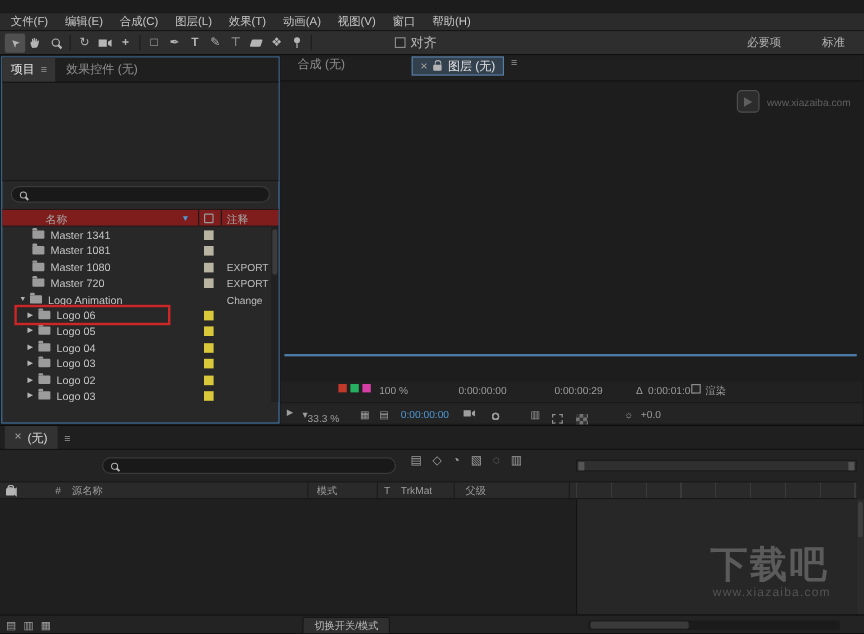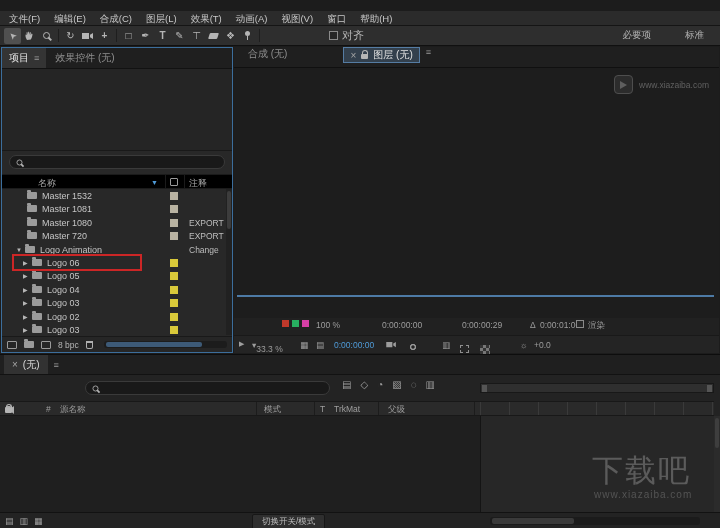--- a/index.html
+++ b/index.html
@@ -45,21 +45,21 @@
   .pp-tab-active{background:#343434;display:flex;align-items:center;gap:5px;padding:0 7px;
                  color:#e6e6e6;font-size:10px}
   .panel-menu{color:#9a9a9a;font-size:9px}
   .pp-tab-inactive{display:flex;align-items:center;padding:0 9px;color:#8f8f8f;font-size:10px}
   .pp-preview{position:absolute;top:21px;left:0;right:0;height:82px;background:#252525;border-bottom:1px solid #191919}
   .pp-search{position:absolute;top:104px;left:0;right:0;height:21px}
   .search-box{margin:3px 7px;height:14px;background:#191919;border:1px solid #3a3a3a;border-radius:8px;
               display:flex;align-items:center;padding:0 6px;gap:5px}
   .search-box input{flex:1;background:transparent;border:none;outline:none;color:#cFcFcF;font-size:9px;min-width:0}
   .mag.small{transform:scale(.85)}
-  .pp-header{position:absolute;top:126px;left:0;right:0;height:15px;background:#000000;
+  .pp-header{position:absolute;top:126px;left:0;right:0;height:15px;background:#7f1d1d;
              border-top:1px solid #1b1b1b;border-bottom:1px solid #1b1b1b;font-size:9px;color:#a8a8a8}
   .pp-header .hname{position:absolute;left:36px;top:2px}
   .pp-header .sort{position:absolute;left:149px;top:4px;font-size:7px}
   .pp-header .vdiv{position:absolute;top:0;bottom:0;width:1px;background:#1b1b1b}
   .tagicon{position:absolute;left:168px;top:3px;width:8px;height:8px;border:1px solid #9a9a9a;border-radius:1px}
   .pp-header .hcomment{position:absolute;left:187px;top:2px}
   .pp-list{position:absolute;top:141px;left:0;right:7px;height:146px;overflow:hidden}
   .prow{position:absolute;left:0;width:100%;height:13px;display:flex;align-items:center;
         font-size:9px;color:#c5c5c5;white-space:nowrap}
   .prow.lvl0{padding-left:25px}
@@ -142,21 +142,21 @@
   .tl-vscroll .thumb{position:absolute;top:2px;left:1px;width:4px;height:30px;background:#3e3e3e;border-radius:2px}
   .tl-bottom{position:absolute;left:0;right:0;bottom:0;height:16px;background:#232323;border-top:1px solid #121212;
              font-size:8.5px;color:#b0b0b0}
   .tl-bottom-icons{position:absolute;left:5px;top:3px;display:flex;gap:6px;color:#9d9d9d;font-size:9px}
   .toggle-btn{position:absolute;left:252px;top:1px;background:#2f2f2f;border:1px solid #171717;border-radius:2px;
               padding:1px 9px;font-size:8.5px;color:#bdbdbd;white-space:nowrap}
   .tl-hscroll{position:absolute;left:490px;top:4px;width:210px;height:8px;background:#1b1b1b;border-radius:3px}
   .tl-hscroll .thumb{position:absolute;left:2px;top:1px;width:82px;height:6px;background:#3a3a3a;border-radius:2px}
 
   
-  .wm-big{position:absolute;left:592px;top:450px;font-size:31px;font-weight:normal;color:#9a9a9a;opacity:.45;
+  .wm-big{position:absolute;left:592px;top:450px;font-size:31px;font-weight:bold;color:#9a9a9a;opacity:.45;
           letter-spacing:2px;pointer-events:none}
   .wm-sub{position:absolute;left:594px;top:489px;font-size:10px;color:#9a9a9a;opacity:.38;letter-spacing:1px;
           pointer-events:none}
 </style>
 </head>
 <body>
 
 <div id="root">
 
 
@@ -251,21 +251,21 @@
       <span class="hname">名称</span>
       <span class="sort" style="color: rgb(79, 155, 216);">▼</span>
       <span class="vdiv" style="left:163px"></span>
       <span class="tagicon"></span>
       <span class="vdiv" style="left:182px"></span>
       <span class="hcomment">注释</span>
     </div>
     <div class="pp-list">
       <div class="prow lvl0" style="top:0">
         <span class="folder"></span>
-        <span class="plabel">Master 1532</span>
+        <span class="plabel">Master 1341</span>
         <span class="chip" style="background: rgb(185, 179, 162);"></span>
         <span class="pcomment"></span>
       </div>
       <div class="prow lvl0" style="top:13px">
         <span class="folder"></span>
         <span class="plabel">Master 1081</span>
         <span class="chip" style="background: rgb(185, 179, 162);"></span>
         <span class="pcomment"></span>
       </div>
       <div class="prow lvl0" style="top:27px">
@@ -326,30 +326,20 @@
         <span class="folder"></span>
         <span class="plabel">Logo 03</span>
         <span class="chip" style="background: rgb(217, 201, 58);"></span>
         <span class="pcomment"></span>
       </div>
     </div>
     <div class="annotation" style="border-color: rgb(204, 38, 38);"></div>
     <div class="pp-vscroll">
         <div class="thumb"></div>
       </div>
-    <div class="pp-bottom">
-      <span class="mini-ic"></span>
-      <span class="folder" style="margin:0"></span>
-      <span class="mini-ic"></span>
-      <span>8 bpc</span>
-      <span class="trash"></span>
-      <div class="pp-hscroll">
-        <div class="thumb" style="background: rgb(61, 90, 119);"></div>
-      </div>
-    </div>
   </div>
 
   <div class="viewer-panel">
     <div class="vp-tabs">
       <span class="vp-tab-inactive">合成 (无)</span>
       <span class="vp-tab-active">
         <span class="vp-close">×</span>
         <span class="lock"></span>
         <span>图层 (无)</span>
       </span>

